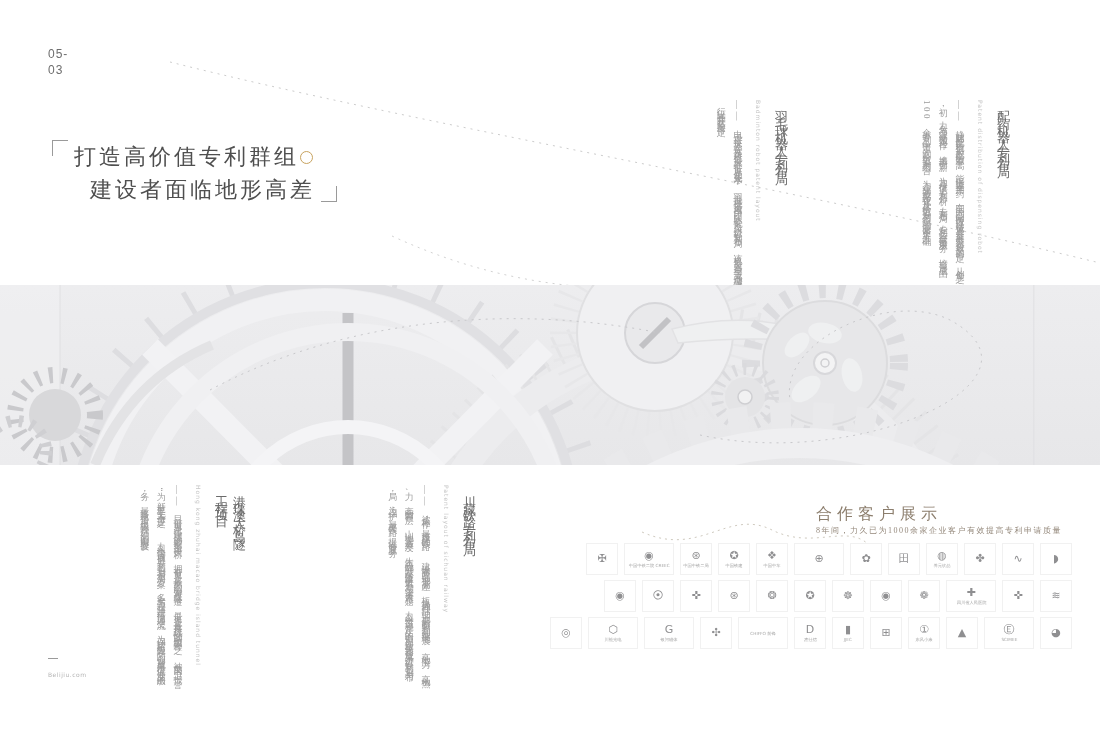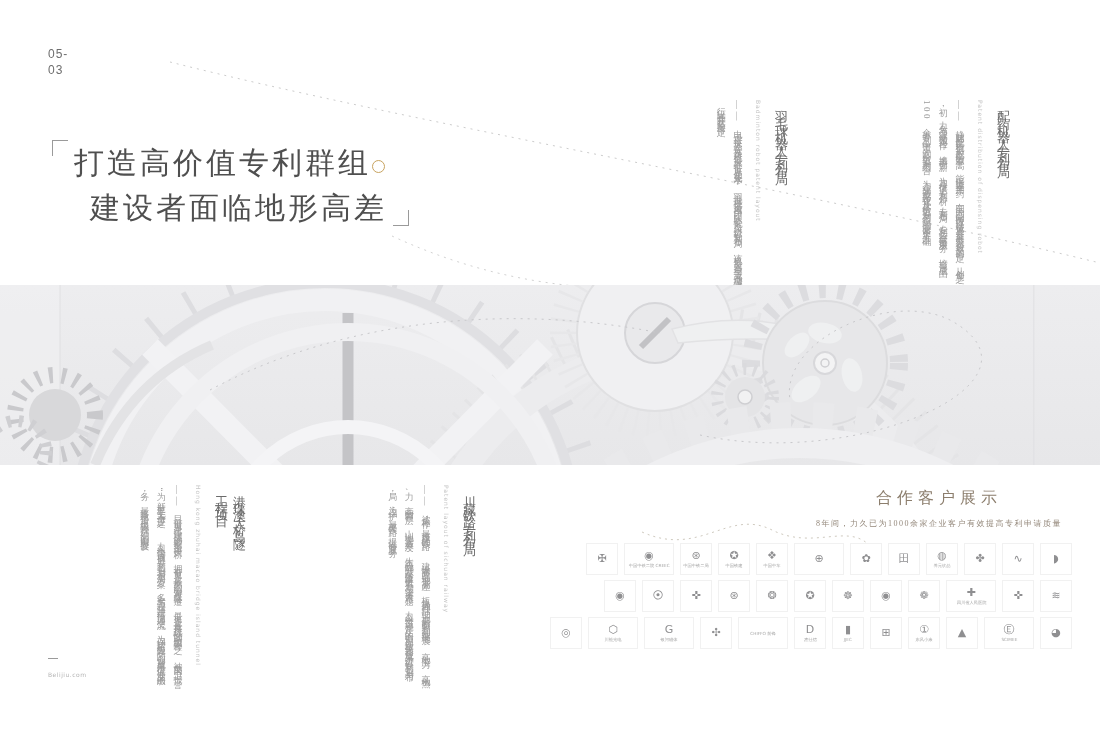--- a/index.html
+++ b/index.html
@@ -12,21 +12,21 @@
   .page-num{
     position:absolute;left:48px;top:46px;
     font-family:Liberation Sans, sans-serif;
     font-size:12px;line-height:1.35;color:#6d6d6d;letter-spacing:1px;
   }
   
   .deco-lines{position:absolute;left:0;top:0;width:1100px;height:733px;pointer-events:none;}
   
   .main-title{
     position:absolute;left:74px;top:140px;color:#4f4f4f;
-    font-size:30px;line-height:1.5;letter-spacing:3px;font-weight:400;
+    font-size:22px;line-height:1.5;letter-spacing:3px;font-weight:400;
   }
   .main-title .line2{padding-left:16px;}
   .bracket-tl{position:absolute;left:-22px;top:0px;width:15px;height:15px;
     border-left:1.5px solid #9a9a9a;border-top:1.5px solid #9a9a9a;}
   .bracket-br{position:absolute;right:-22px;bottom:4px;width:15px;height:15px;
     border-right:1.5px solid #9a9a9a;border-bottom:1.5px solid #9a9a9a;}
   .gold-dot{display:inline-block;width:11px;height:11px;border:1.2px solid #c8a35f;
     border-radius:50%;margin-left:1px;position:relative;top:0px;}
   
   .vsec{
@@ -44,23 +44,23 @@
   .vsec p{
     margin:0;font-size:9px;line-height:1.85;letter-spacing:2.5px;color:#9b9b9b;
   }
   .sec-dispensing{right:88px;top:100px;height:176px;}
   .sec-badminton{right:310px;top:100px;height:176px;}
   .sec-bridge{left:42px;top:485px;width:206px;height:196px;}
   .sec-railway{left:282px;top:485px;width:196px;height:196px;}
   
   .band{position:absolute;left:0;top:285px;width:1100px;height:180px;overflow:hidden;}
   
-  .partners-head{position:absolute;right:38px;top:488px;text-align:center;}
+  .partners-head{position:absolute;right:38px;top:504px;text-align:left;}
   .partners-title{font-size:16px;color:#8c7e6d;letter-spacing:5px;margin:0;font-weight:400;}
-  .partners-sub{font-size:8px;color:#95897c;letter-spacing:1.5px;margin-top:9px;}
+  .partners-sub{font-size:8px;color:#95897c;letter-spacing:1.5px;margin-top:0;}
   .logo-grid{position:absolute;right:28px;top:543px;width:470px;}
   .logo-row{display:flex;justify-content:flex-end;gap:6px;margin-bottom:5px;}
   .logo-cell{
     width:30px;height:30px;background:#ffffff;border:1px solid #f1f1f1;
     display:flex;flex-direction:column;align-items:center;justify-content:center;
     overflow:hidden;flex:0 0 auto;
   }
   .logo-cell.wide{width:48px;}
   .logo-cell .glyph{font-size:11px;line-height:1.1;color:#8f8f91;
     font-family:"DejaVu Sans","Liberation Sans",sans-serif;}

